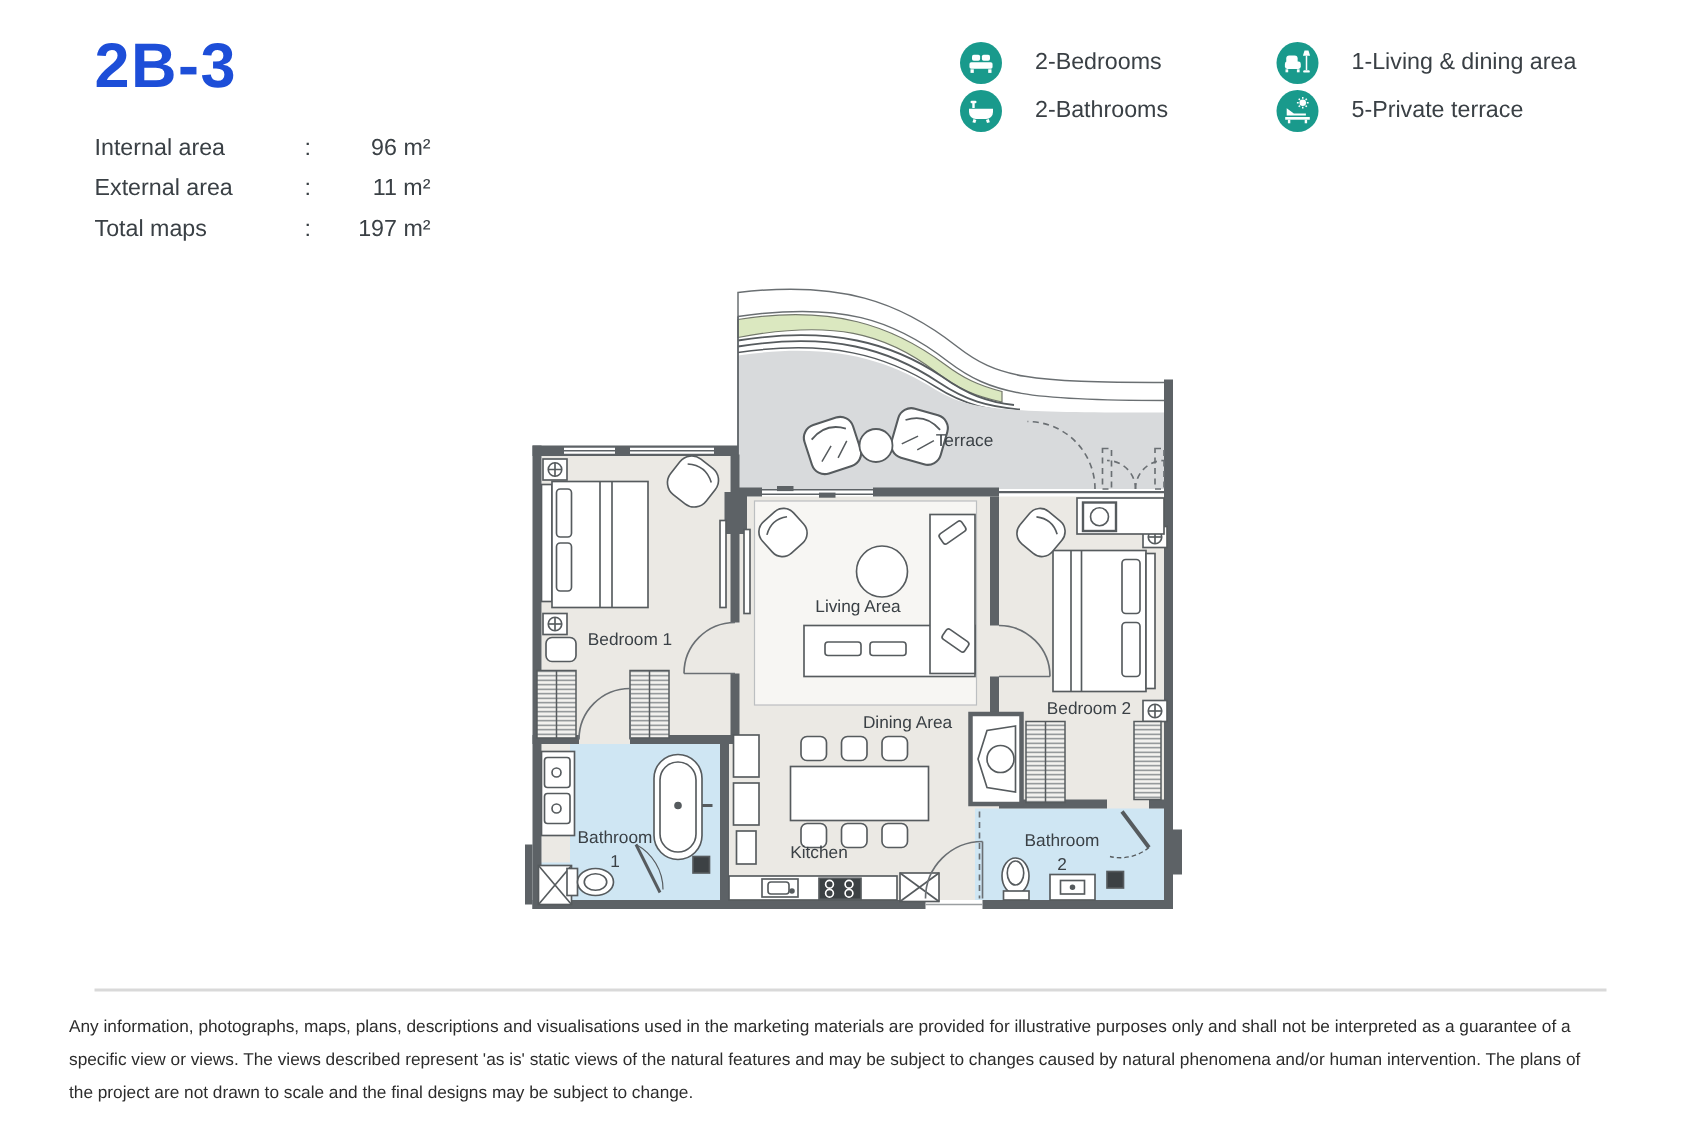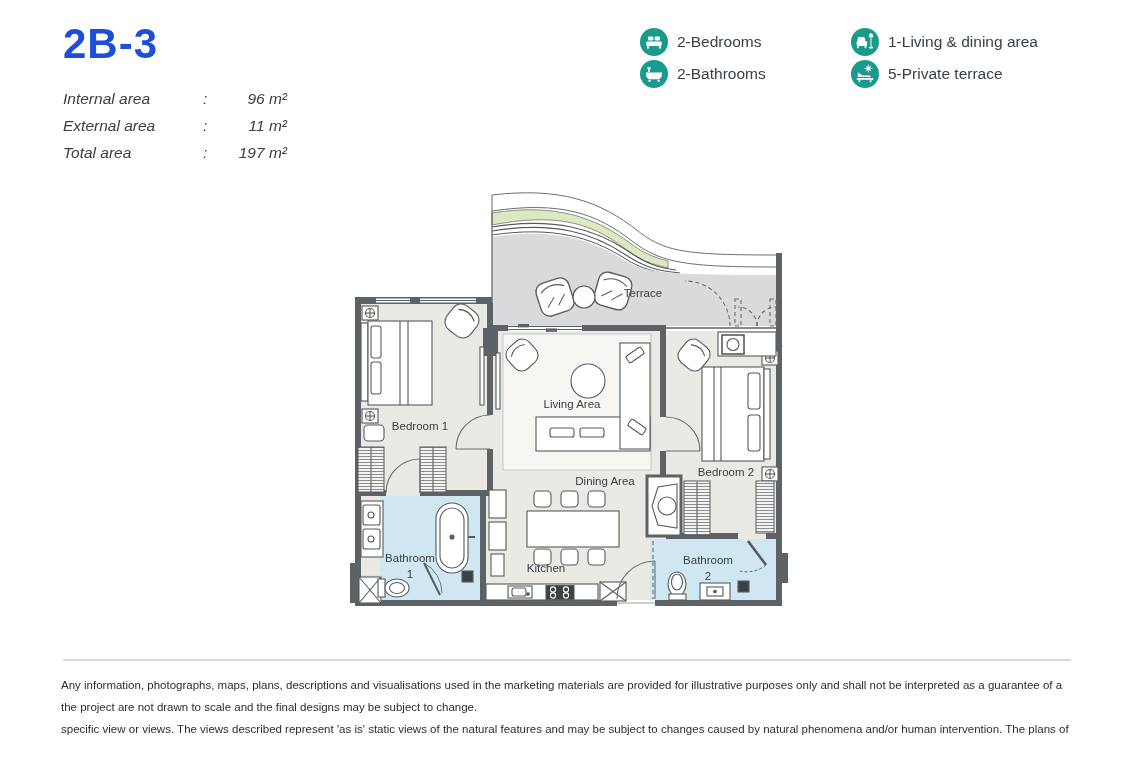--- a/index.html
+++ b/index.html
@@ -1,52 +1,52 @@
 <!DOCTYPE html>
 <html><head>
 <meta charset="utf-8">
 <style>
   html,body{margin:0;padding:0;background:#ffffff;}
   body{position:relative;width:1133px;height:760px;overflow:hidden;
        font-family:"Liberation Sans","DejaVu Sans",sans-serif;color:#3a4045;}
   .abs{position:absolute;}
   .unit-title{left:63px;top:20px;font-size:42px;font-weight:bold;letter-spacing:1px;color:#1d4ed8;}
   .areas{left:63px;top:90px;font-size:15.5px;}
-  .area-row{display:grid;grid-template-columns:140px 22px 62px;align-items:baseline;height:27px;font-style:italic;}
+  .area-row{display:grid;grid-template-columns:140px 22px 62px;align-items:baseline;height:27px;}
   .area-row .val{text-align:right;white-space:nowrap;}
   .legend-col{display:flex;flex-direction:column;gap:4px;}
   .legend-col1{left:640px;top:28px;}
   .legend-col2{left:851px;top:28px;}
-  .legend-row{display:flex;align-items:center;gap:9px;height:28px;}
+  .legend-row{display:flex;align-items:center;gap:22px;height:28px;}
   .legend-icon{width:28px;height:28px;border-radius:50%;background:#199a8c;flex:0 0 28px;
                display:flex;align-items:center;justify-content:center;}
   .legend-label{font-size:15.5px;color:#3a4045;white-space:nowrap;}
   .rule{left:63px;top:659px;width:1008px;height:2px;background:#d9d9d9;}
-  .disclaimer{left:61px;top:674px;width:1015px;font-size:11.5px;line-height:22px;color:#2d2d2d;}
+  .disclaimer{left:46px;top:674px;width:1015px;font-size:11.5px;line-height:22px;color:#2d2d2d;}
   svg text{font-family:"Liberation Sans","DejaVu Sans",sans-serif;}
   .room-label{font-size:11.5px;fill:#3a4045;}
 </style>
 </head>
 <body>
 
 <div class="abs unit-title">2B-3</div>
 
 <div class="abs areas">
   <div class="area-row">
     <span>Internal area</span>
     <span>:</span>
     <span class="val">96 m²</span>
   </div>
   <div class="area-row">
     <span>External area</span>
     <span>:</span>
     <span class="val">11 m²</span>
   </div>
   <div class="area-row">
-    <span>Total area</span>
+    <span>Total maps</span>
     <span>:</span>
     <span class="val">197 m²</span>
   </div>
 </div>
 
 <div class="abs legend-col legend-col1">
   <div class="legend-row">
     <span class="legend-icon">
       <svg width="28" height="28" viewBox="0 0 28 28">
         <rect x="8" y="8.5" width="5.4" height="4" rx="1.2" fill="#fff"></rect>
@@ -359,15 +359,15 @@
     <text class="room-label" x="60" y="377">Bathroom</text>
     <text class="room-label" x="60" y="393">1</text>
     <text class="room-label" x="358" y="379">Bathroom</text>
     <text class="room-label" x="358" y="395">2</text>
   </g>
 </svg>
 
 <div class="abs rule"></div>
 <div class="abs disclaimer">
   <div>Any information, photographs, maps, plans, descriptions and visualisations used in the marketing materials are provided for illustrative purposes only and shall not be interpreted as a guarantee of a</div>
+  <div>specific view or views. The views described represent 'as is' static views of the natural features and may be subject to changes caused by natural phenomena and/or human intervention. The plans of</div>
   <div>the project are not drawn to scale and the final designs may be subject to change.</div>
-  <div>specific view or views. The views described represent 'as is' static views of the natural features and may be subject to changes caused by natural phenomena and/or human intervention. The plans of</div>
 </div>
 
 </body></html>

